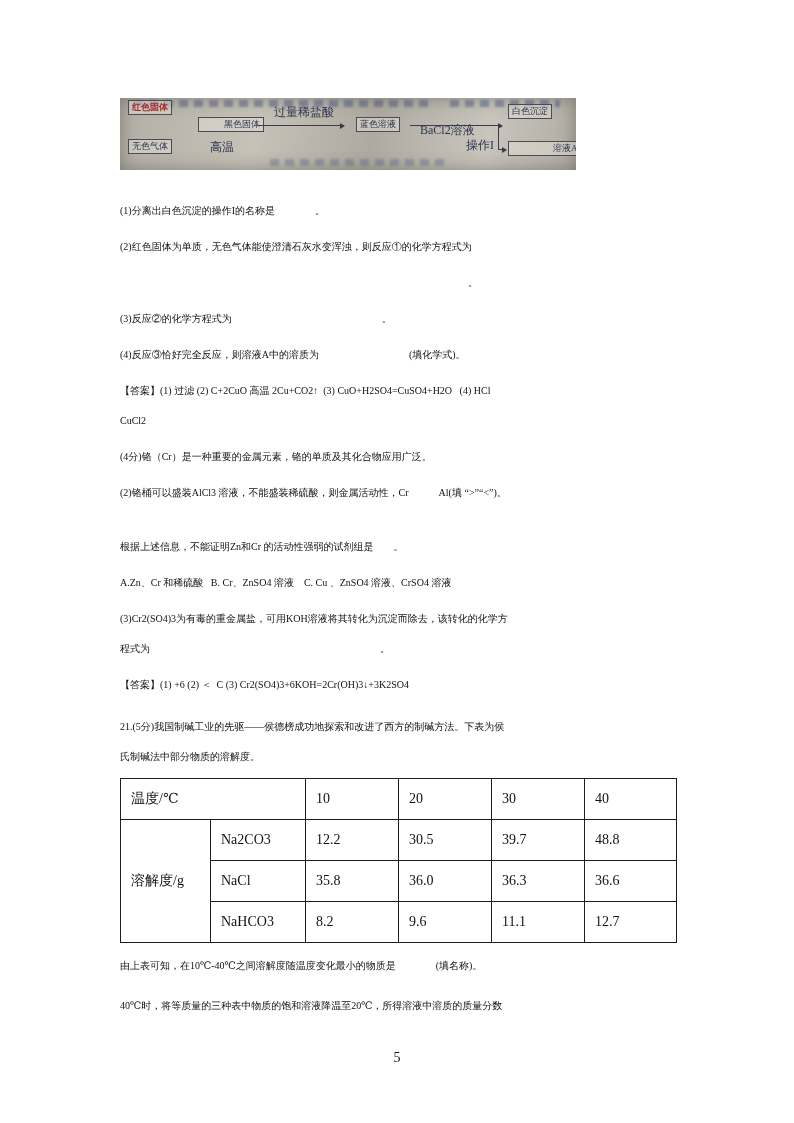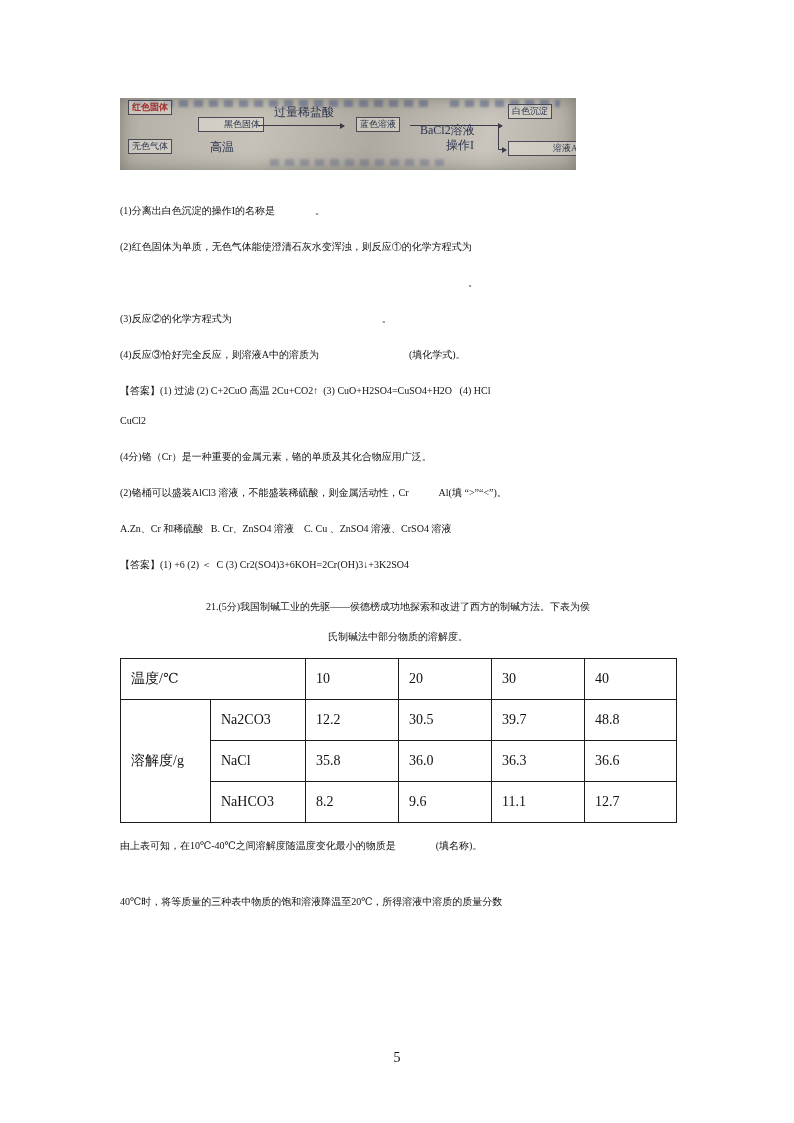--- a/index.html
+++ b/index.html
@@ -91,38 +91,41 @@
 
       <div class="pbox" style="left:228px; top:19px;margin-left:8px;">蓝色溶液</div>
 
       <div class="parrow" style="left:290px; top:27px; width:92px;"></div>
       <div class="plabel" style="left:300px; top:11px;margin-top:16px;">BaCl2溶液</div>
 
       <div class="pbox" style="left:388px; top:6px;">白色沉淀</div>
 
       <div class="pline" style="left:378px; top:27px; width:1px; height:24px;"></div>
       <div class="parrow" style="left:378px; top:51px; width:8px;"></div>
-      <div class="plabel" style="left:326px; top:42px;">操作I</div>
+      <div class="plabel" style="left:346px; top:42px;">操作I</div>
       <div class="pbox" style="left:388px; top:43px;padding-left:44px;">溶液A</div>
     </div>
 
     <p class="line">(1)分离出白色沉淀的操作I的名称是　　　　。</p>
     <p class="line">(2)红色固体为单质，无色气体能使澄清石灰水变浑浊，则反应①的化学方程式为</p>
     <p class="line ans-period">。</p>
     <p class="line">(3)反应②的化学方程式为　　　　　　　　　　　　　　　。</p>
     <p class="line">(4)反应③恰好完全反应，则溶液A中的溶质为　　　　　　　　　(填化学式)。</p>
     <p class="line">【答案】(1) 过滤 (2) C+2CuO 高温 2Cu+CO2↑  (3) CuO+H2SO4=CuSO4+H2O   (4) HCl
 CuCl2</p>
 
     <p class="line">(4分)铬（Cr）是一种重要的金属元素，铬的单质及其化合物应用广泛。</p>
     <p class="line">(2)铬桶可以盛装AlCl3 溶液，不能盛装稀硫酸，则金属活动性，Cr　　　Al(填 “&gt;”“&lt;”)。</p>
+    <p class="line gap-top">根据上述信息，不能证明Zn和Cr 的活动性强弱的试剂组是　　。</p>
     <p class="line">A.Zn、Cr 和稀硫酸   B. Cr、ZnSO4 溶液    C. Cu 、ZnSO4 溶液、CrSO4 溶液</p>
+    <p class="line">(3)Cr2(SO4)3为有毒的重金属盐，可用KOH溶液将其转化为沉淀而除去，该转化的化学方
+程式为　　　　　　　　　　　　　　　　　　　　　　　。</p>
     <p class="line">【答案】(1) +6 (2) ＜  C (3) Cr2(SO4)3+6KOH=2Cr(OH)3↓+3K2SO4</p>
 
-    <p class="line" style="margin-top:12px;text-align:center;">21.(5分)我国制碱工业的先驱――侯德榜成功地探索和改进了西方的制碱方法。下表为侯
+    <p class="line" style="margin-top:12px;">21.(5分)我国制碱工业的先驱――侯德榜成功地探索和改进了西方的制碱方法。下表为侯
 氏制碱法中部分物质的溶解度。</p>
 
     <table class="sol-table">
       <colgroup>
         <col style="width:90px">
           <col style="width:95px">
         <col style="width:93px">
           <col style="width:93px">
         <col style="width:93px">
           <col style="width:92px">
@@ -154,18 +157,18 @@
         <td>NaHCO3</td>
         <td>8.2</td>
         <td>9.6</td>
         <td>11.1</td>
         <td>12.7</td>
       </tr>
     </tbody>
       </table>
 
     <p class="line">由上表可知，在10℃-40℃之间溶解度随温度变化最小的物质是　　　　(填名称)。</p>
-    <p class="line" style="margin-top:26px;">40℃时，将等质量的三种表中物质的饱和溶液降温至20℃，所得溶液中溶质的质量分数</p>
+    <p class="line" style="margin-top:10px;">40℃时，将等质量的三种表中物质的饱和溶液降温至20℃，所得溶液中溶质的质量分数</p>
 
   </div>
 
   <div class="page-number">5</div>
 </div>
 
 </body></html>

